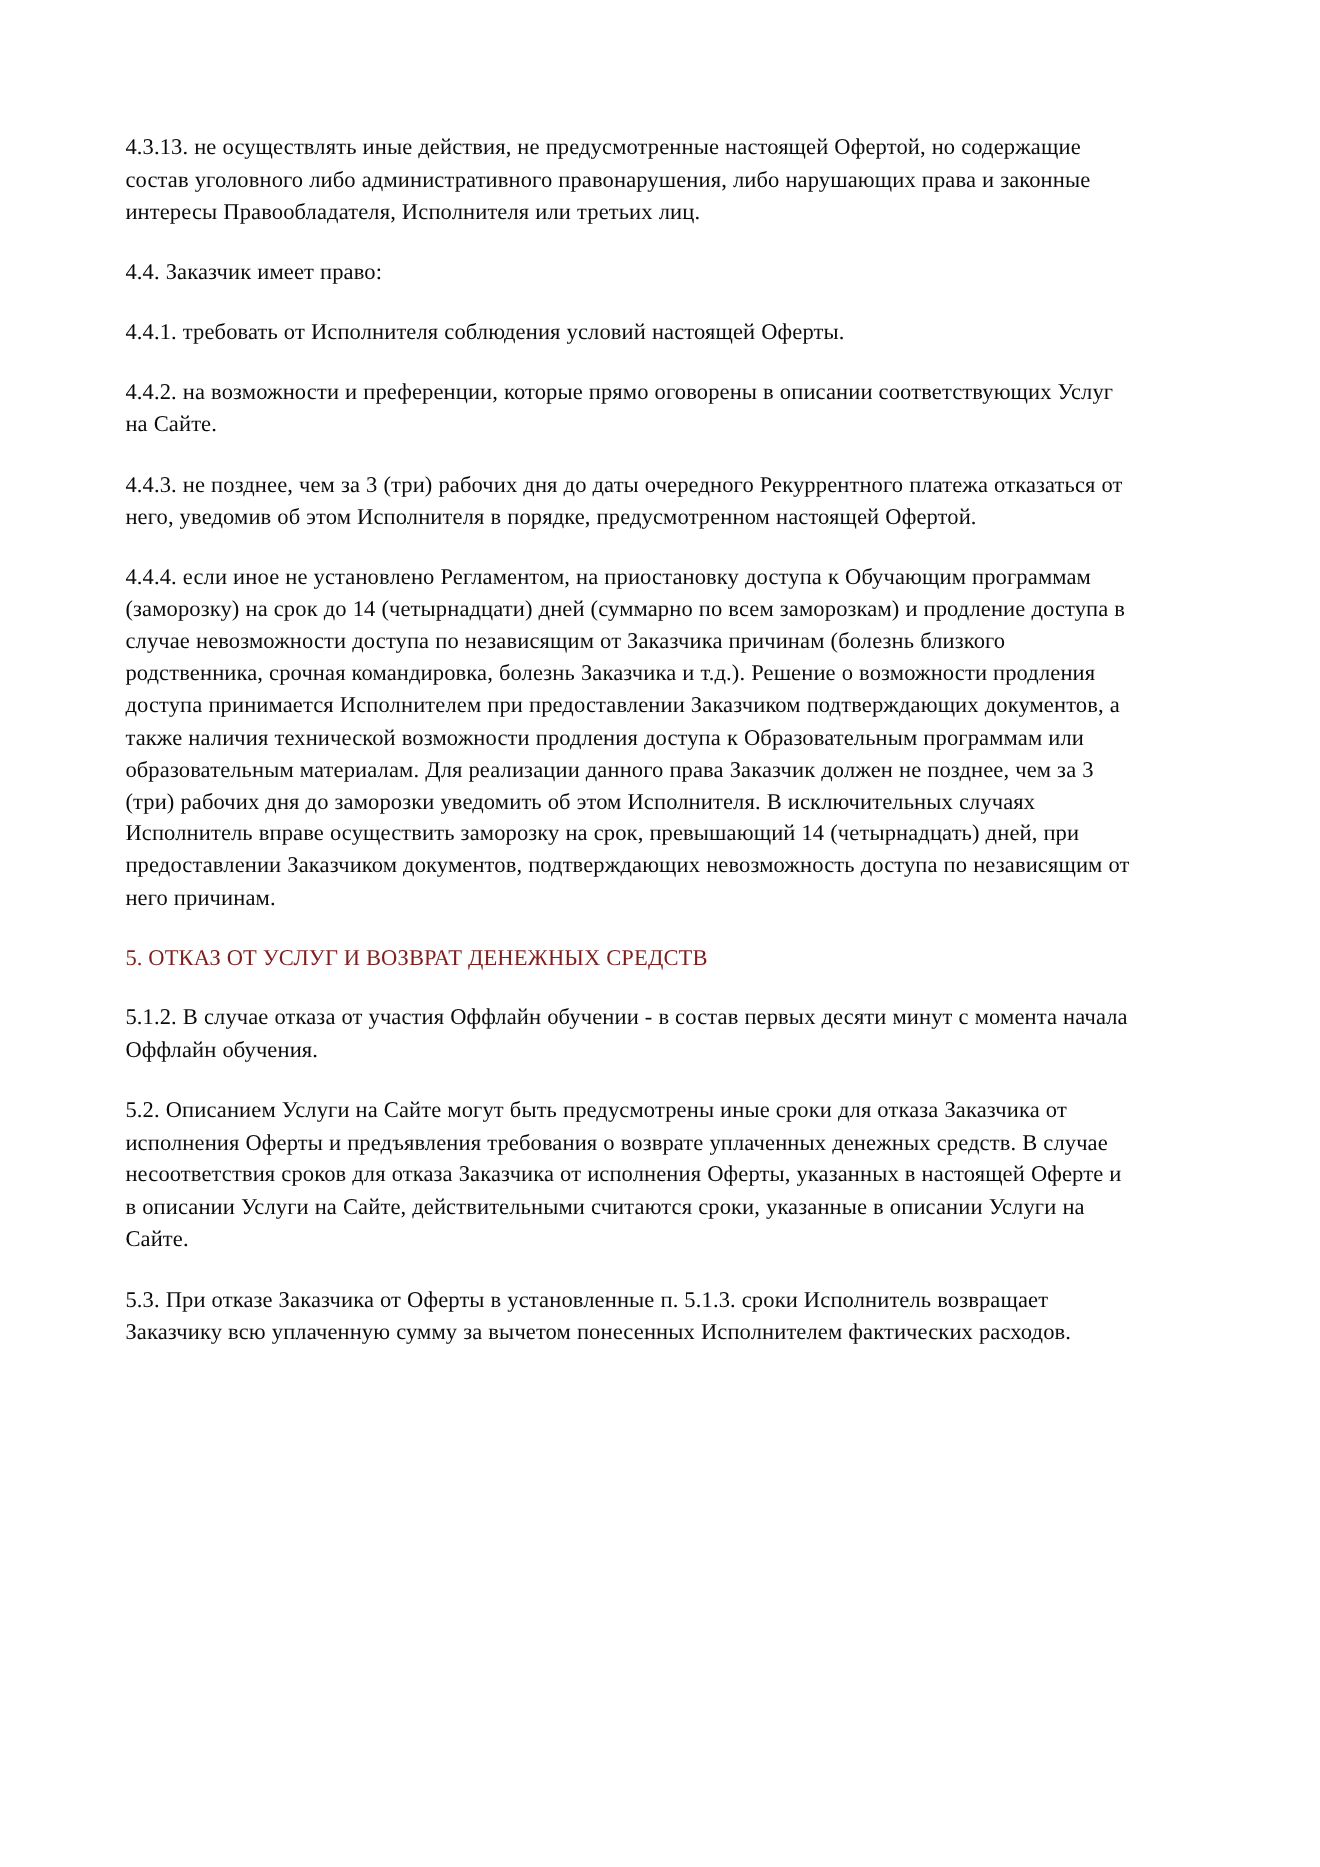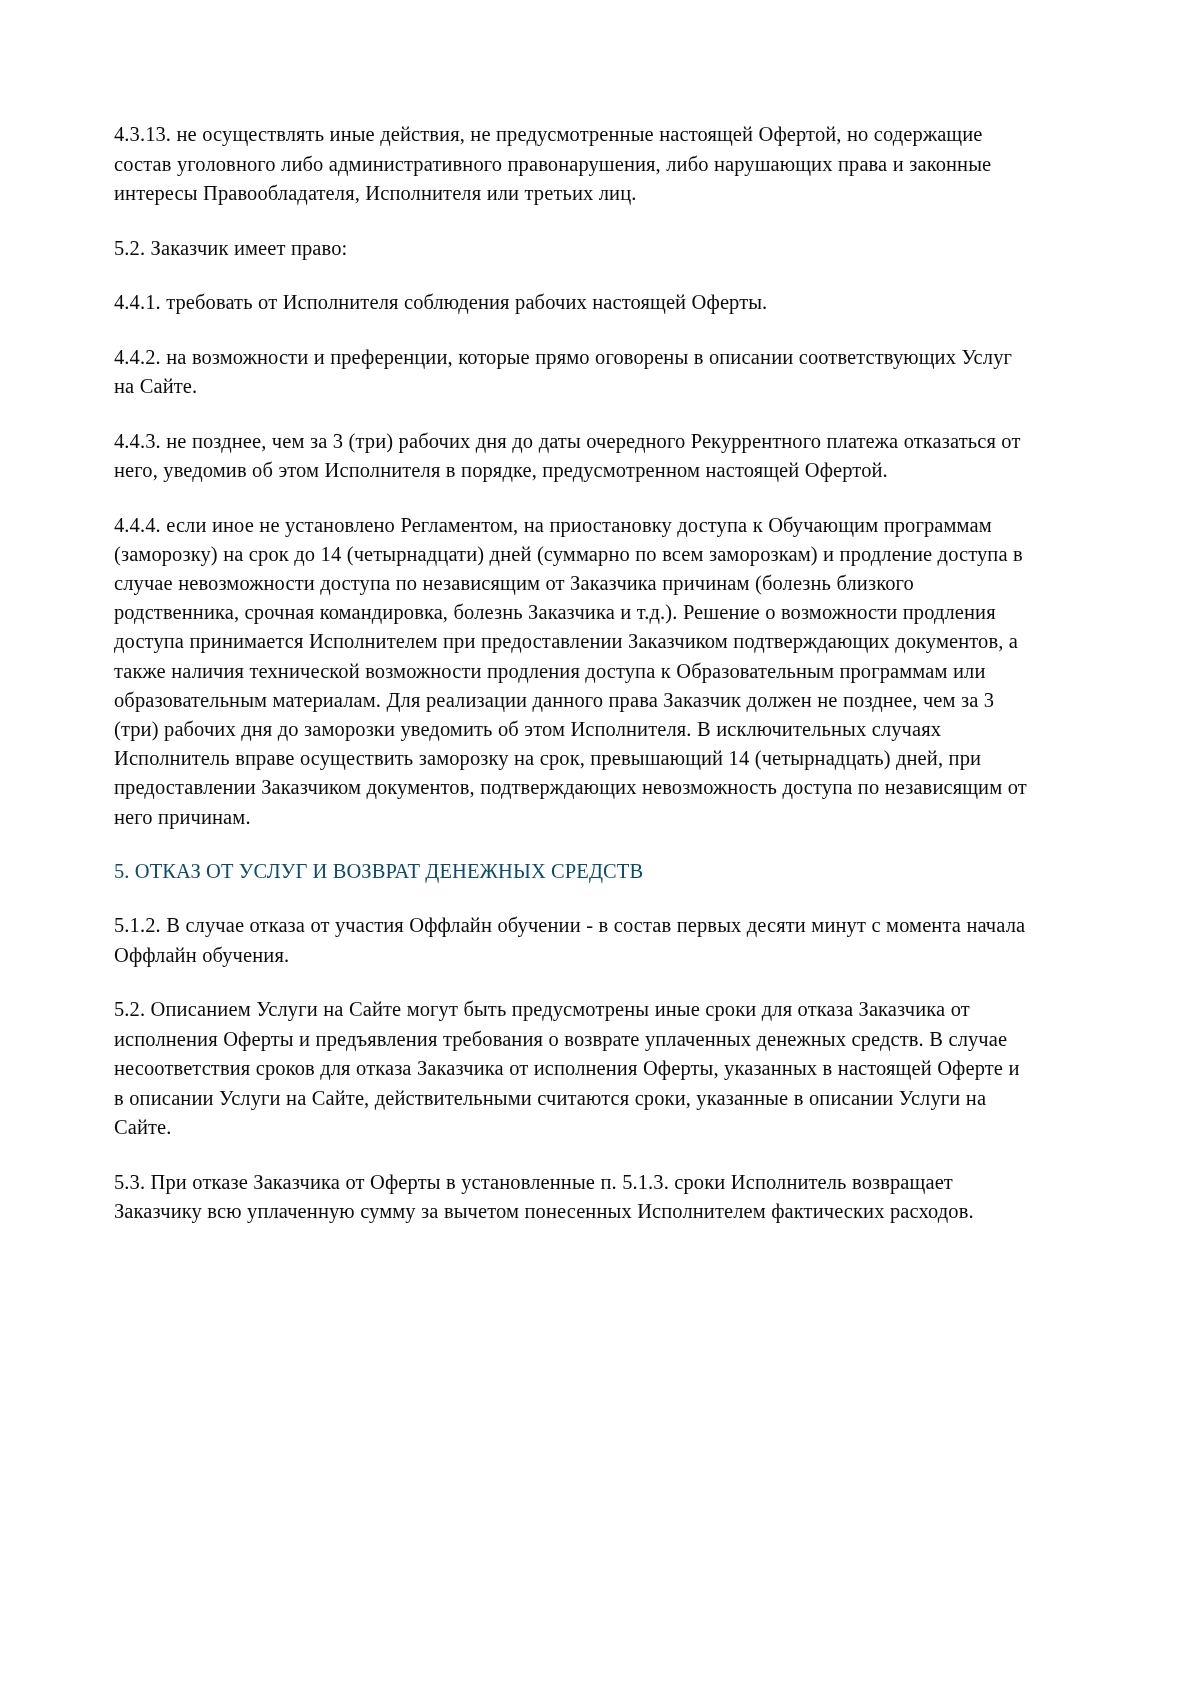--- a/index.html
+++ b/index.html
@@ -49,39 +49,39 @@
   }
 
   
   .section-heading {
     margin: 0 0 25px 0;
     font-size: 20.5px;
     line-height: 29.5px;
     font-weight: normal;
     text-align: left;
     letter-spacing: 0.005em;
-    color: #0c4a6e;
+    color: #7f1d1d;
   }
 
   
   .para.dense {
     line-height: 29.2px;
   }
 </style>
 </head>
 <body>
 
 <div class="page">
   <div class="doc-body">
 
     <p class="para">4.3.13. не осуществлять иные действия, не предусмотренные настоящей Офертой, но содержащие состав уголовного либо административного правонарушения, либо нарушающих права и законные интересы Правообладателя, Исполнителя или третьих лиц.</p>
 
-    <p class="para">5.2. Заказчик имеет право:</p>
+    <p class="para">4.4. Заказчик имеет право:</p>
 
-    <p class="para">4.4.1. требовать от Исполнителя соблюдения рабочих настоящей Оферты.</p>
+    <p class="para">4.4.1. требовать от Исполнителя соблюдения условий настоящей Оферты.</p>
 
     <p class="para">4.4.2. на возможности и преференции, которые прямо оговорены в описании соответствующих Услуг на Сайте.</p>
 
     <p class="para">4.4.3. не позднее, чем за 3 (три) рабочих дня до даты очередного Рекуррентного платежа отказаться от него, уведомив об этом Исполнителя в порядке, предусмотренном настоящей Офертой.</p>
 
     <p class="para dense">4.4.4. если иное не установлено Регламентом, на приостановку доступа к Обучающим программам (заморозку) на срок до 14 (четырнадцати) дней (суммарно по всем заморозкам) и продление доступа в случае невозможности доступа по независящим от Заказчика причинам (болезнь близкого родственника, срочная командировка, болезнь Заказчика и т.д.). Решение о возможности продления доступа принимается Исполнителем при предоставлении Заказчиком подтверждающих документов, а также наличия технической возможности продления доступа к Образовательным программам или образовательным материалам. Для реализации данного права Заказчик должен не позднее, чем за 3 (три) рабочих дня до заморозки уведомить об этом Исполнителя. В исключительных случаях Исполнитель вправе осуществить заморозку на срок, превышающий 14 (четырнадцать) дней, при предоставлении Заказчиком документов, подтверждающих невозможность доступа по независящим от него причинам.</p>
 
     <h2 class="section-heading">5. ОТКАЗ ОТ УСЛУГ И ВОЗВРАТ ДЕНЕЖНЫХ СРЕДСТВ</h2>
 
 

